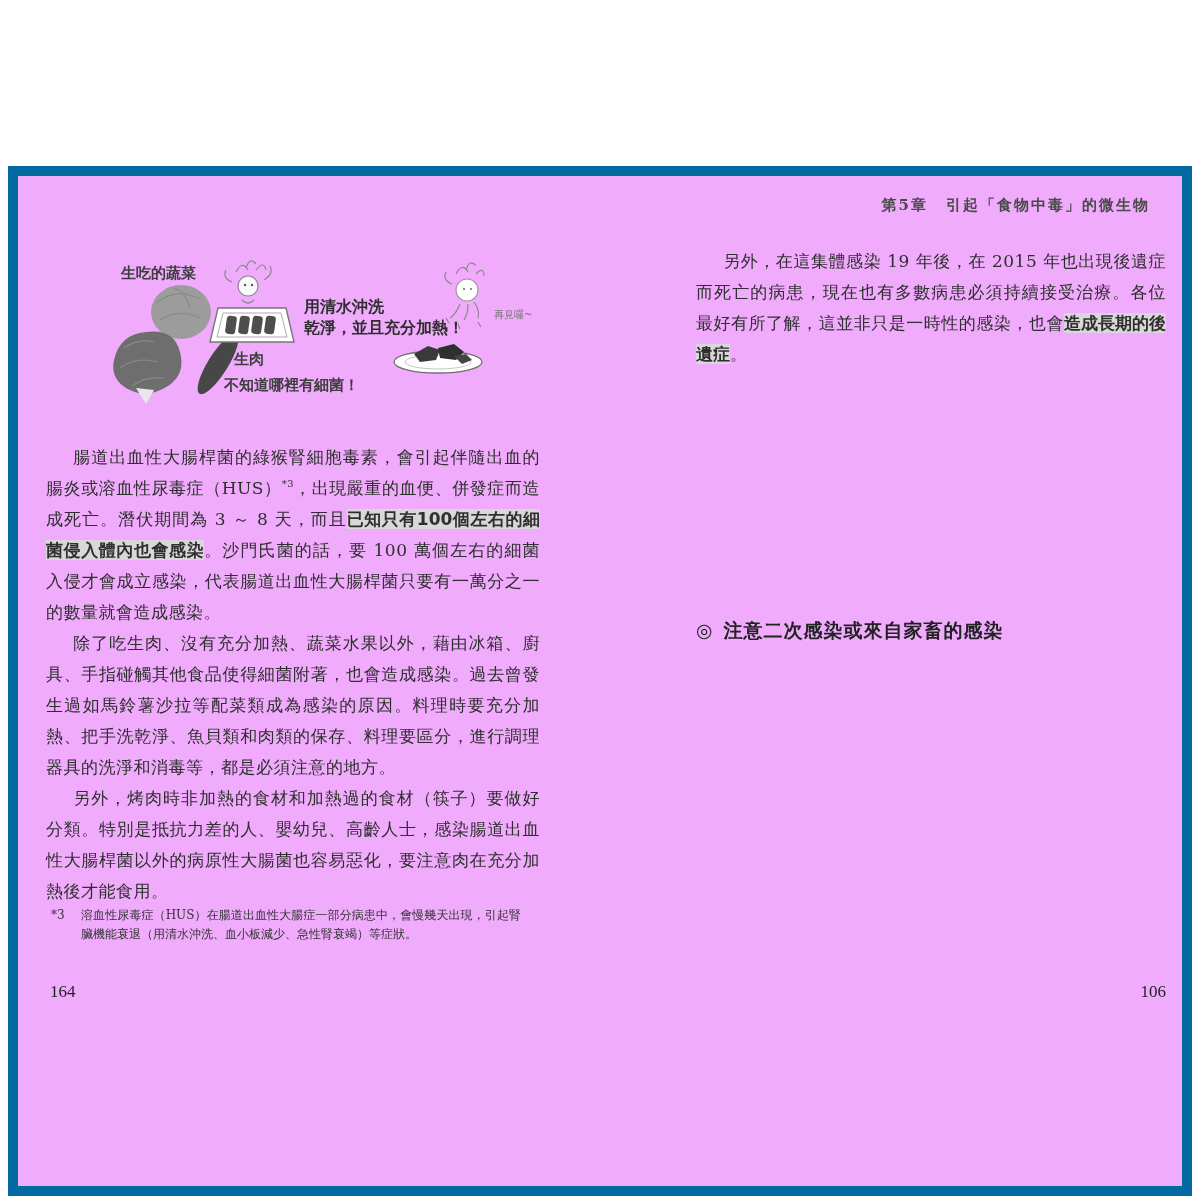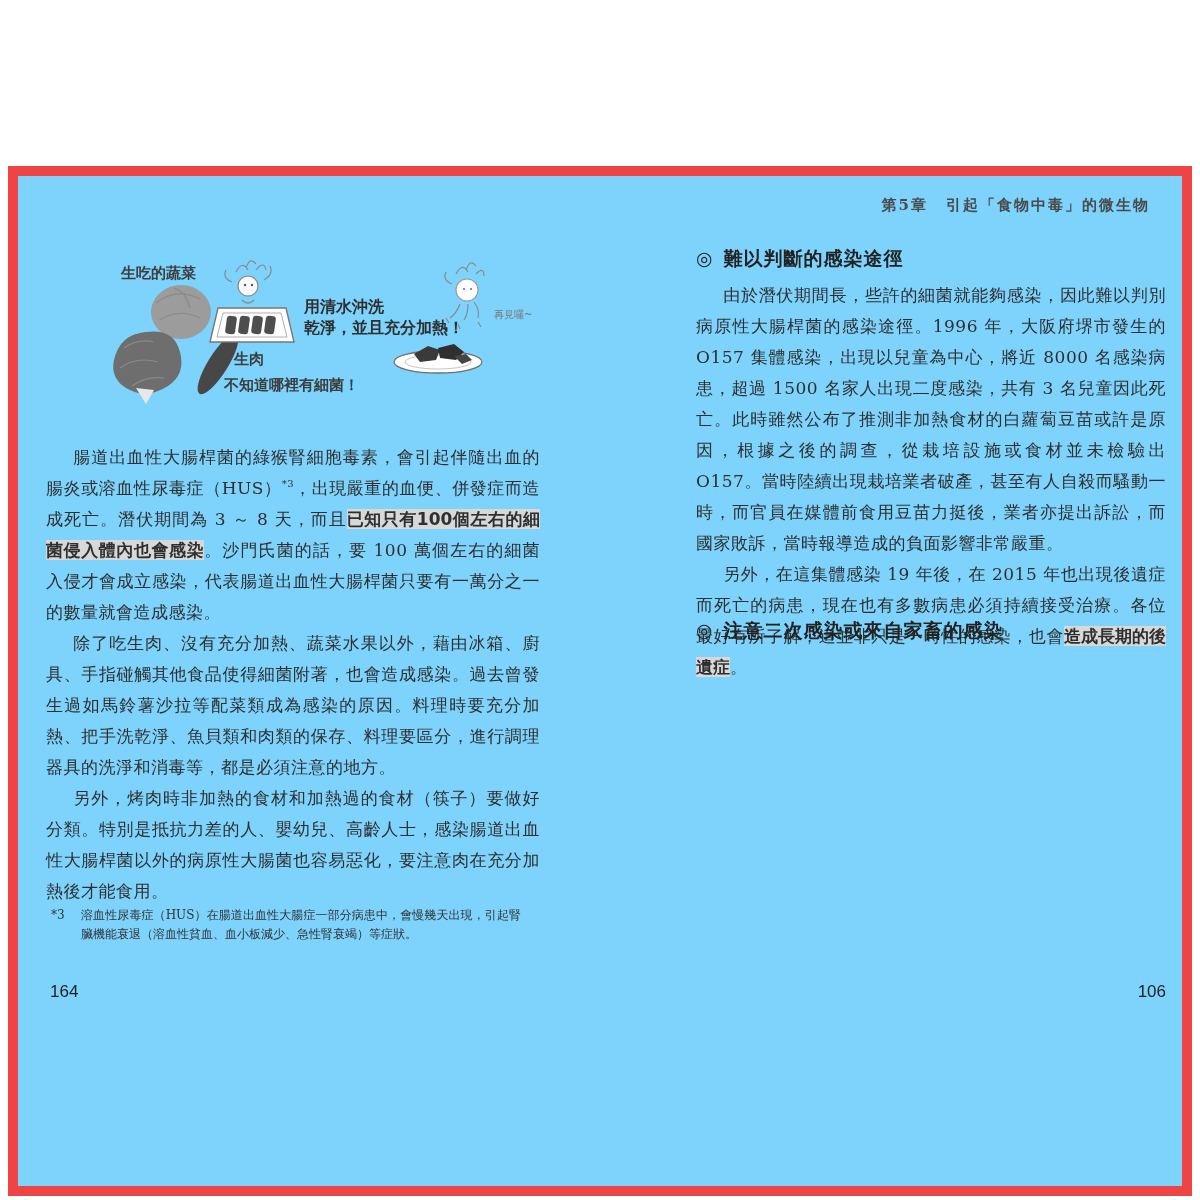--- a/index.html
+++ b/index.html
@@ -1,20 +1,20 @@
 <!DOCTYPE html>
 <html><head>
 <meta charset="utf-8">
 <style>
   * { margin:0; padding:0; box-sizing:border-box; }
   body { background:#ffffff; font-family:"DejaVu Serif","Liberation Serif",serif; }
   .canvas { position:relative; width:1200px; height:1200px; background:#ffffff; overflow:hidden; }
   .frame {
     position:absolute; left:8px; top:166px; width:1184px; height:1030px;
-    border:10px solid #ef4444; background:#7dd3fc;
+    border:10px solid #0369a1; background:#f0abfc;
   }
   
   .chapter-header {
     position:absolute; top:20px; right:32px;
     font-size:15px; font-weight:bold; color:#4a4a4a; letter-spacing:2px;
   }
   .chapter-header .chap { margin-right:18px; }
   
   .left-col  { position:absolute; left:28px;  top:0; width:494px; }
   .right-col { position:absolute; left:678px; top:0; width:470px; }
@@ -41,21 +41,21 @@
   .footnote {
     position:absolute; left:33px; top:730px; width:470px;
     font-size:12px; line-height:19px; color:#333;
     display:flex;
   }
   .footnote .marker { flex:0 0 30px; }
   .footnote .fn-text { flex:1; text-align:justify; }
   
   .pagenum {
     position:absolute; top:806px; font-size:17px; color:#1f1f1f;
-    font-family:Liberation Sans, sans-serif;
+    font-family:Liberation Serif, serif;
   }
   .pagenum.pn-left  { left:32px; }
   
   .illustration { position:absolute; left:20px; top:72px; width:494px; height:170px; }
   .illustration svg { width:100%; height:100%; }
   .illo-label {
     font-family:"DejaVu Sans","Liberation Sans",sans-serif;
     font-weight:600; fill:#3d3d3d;
   }
   .illo-label.strong { font-weight:700; fill:#2e2e2e; }
@@ -138,34 +138,30 @@
       </div>
 
       <div class="bodytext" style="position:absolute; left:0; top:266px; width:494px;">
         <p><span>腸道出血性大腸桿菌的綠猴腎細胞毒素，會引起伴隨出血的腸炎或溶血性尿毒症（HUS）</span><sup class="fn-ref">*3</sup><span>，出現嚴重的血便、併發症而造成死亡。潛伏期間為 3 ～ 8 天，而且</span><span class="hl">已知只有100個左右的細菌侵入體內也會感染</span><span>。沙門氏菌的話，要 100 萬個左右的細菌入侵才會成立感染，代表腸道出血性大腸桿菌只要有一萬分之一的數量就會造成感染。</span></p>
         <p>除了吃生肉、沒有充分加熱、蔬菜水果以外，藉由冰箱、廚具、手指碰觸其他食品使得細菌附著，也會造成感染。過去曾發生過如馬鈴薯沙拉等配菜類成為感染的原因。料理時要充分加熱、把手洗乾淨、魚貝類和肉類的保存、料理要區分，進行調理器具的洗淨和消毒等，都是必須注意的地方。</p>
         <p>另外，烤肉時非加熱的食材和加熱過的食材（筷子）要做好分類。特別是抵抗力差的人、嬰幼兒、高齡人士，感染腸道出血性大腸桿菌以外的病原性大腸菌也容易惡化，要注意肉在充分加熱後才能食用。</p>
       </div>
 
       <div class="footnote" style="left:5px;">
         <span class="marker">*3</span>
-        <span class="fn-text">溶血性尿毒症（HUS）在腸道出血性大腸症一部分病患中，會慢幾天出現，引起腎臟機能衰退（溶血性貧血、血小板減少、急性腎衰竭）等症狀。</span>
+        <span class="fn-text">溶血性尿毒症（HUS）在腸道出血性大腸症一部分病患中，會慢幾天出現，引起腎臟機能衰退（用清水沖洗、血小板減少、急性腎衰竭）等症狀。</span>
       </div>
 
       <div class="pagenum pn-left" style="position:absolute; left:4px; top:806px;">164</div>
     </div>
 
     <div class="right-col">
 
       <div style="position:absolute; left:0; top:70px; width:470px;">
-        <div class="sec-heading">
-          <span class="bullet">◎</span><span>難以判斷的感染途徑</span>
-        </div>
         <div class="bodytext">
-          <p>由於潛伏期間長，些許的細菌就能夠感染，因此難以判別病原性大腸桿菌的感染途徑。1996 年，大阪府堺市發生的 O157 集體感染，出現以兒童為中心，將近 8000 名感染病患，超過 1500 名家人出現二度感染，共有 3 名兒童因此死亡。此時雖然公布了推測非加熱食材的白蘿蔔豆苗或許是原因，根據之後的調查，從栽培設施或食材並未檢驗出 O157。當時陸續出現栽培業者破產，甚至有人自殺而騷動一時，而官員在媒體前食用豆苗力挺後，業者亦提出訴訟，而國家敗訴，當時報導造成的負面影響非常嚴重。</p>
           <p><span>另外，在這集體感染 19 年後，在 2015 年也出現後遺症而死亡的病患，現在也有多數病患必須持續接受治療。各位最好有所了解，這並非只是一時性的感染，也會</span><span class="hl">造成長期的後遺症</span><span>。</span></p>
         </div>
       </div>
 
       <div style="position:absolute; left:0; top:442px; width:470px;">
         <div class="sec-heading">
           <span class="bullet">◎</span><span>注意二次感染或來自家畜的感染</span>
         </div>
       </div>
 

